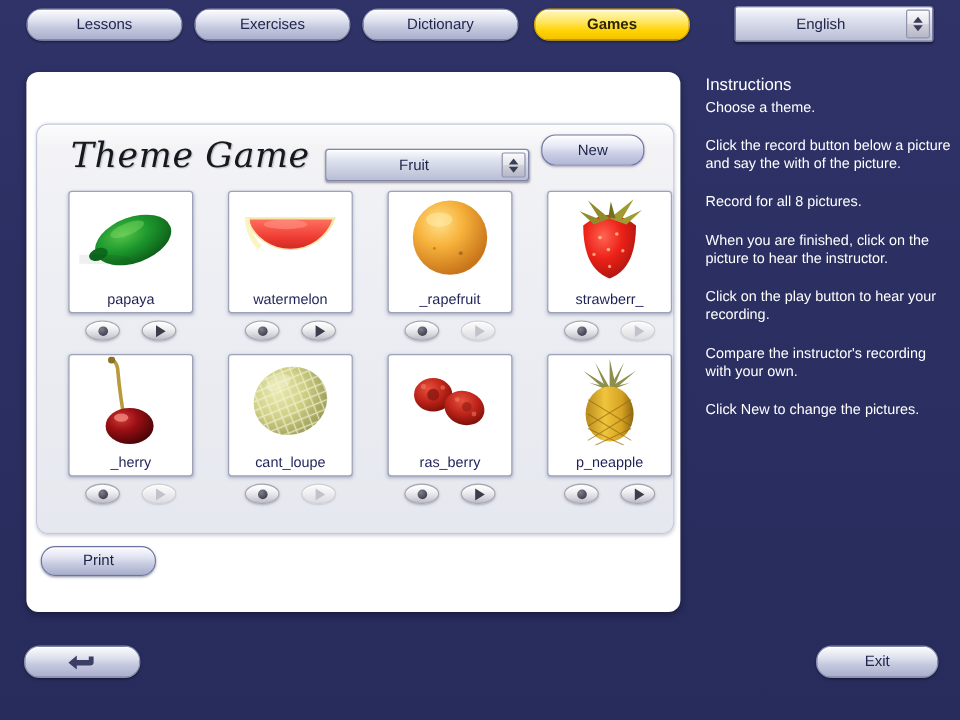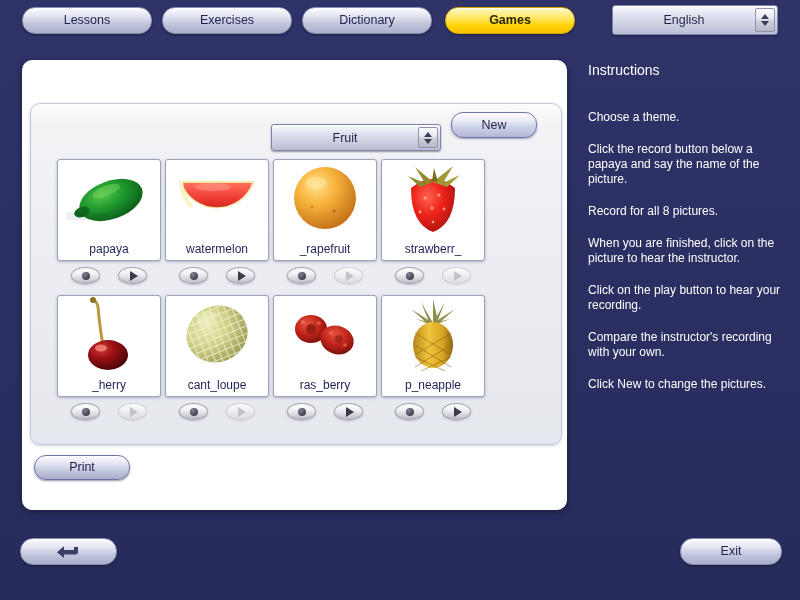--- a/index.html
+++ b/index.html
@@ -155,21 +155,21 @@
     cursor: pointer;
     user-select: none;
   }
 
   
   #grid {
     position: absolute;
     left: 26px; top: 55px;
     width: 480px;
   }
-  .grid-row { display: flex; gap: 4px; }
+  .grid-row { display: flex; gap: 29px; }
   .grid-row + .grid-row { margin-top: 11px; }
 
   .cell { width: 104px; }
 
   .pic-card {
     width: 102px; height: 100px;
     background: #ffffff;
     border: 1px solid #9ea2b8;
     border-radius: 3px;
     box-shadow: 0 1px 3px rgba(120,125,160,0.55);
@@ -250,21 +250,21 @@
 
   
   #instructions {
     position: absolute;
     left: 588px; top: 62px;
     width: 205px;
     color: #ffffff;
   }
   #instructions-title {
     font-size: 14px;
-    margin-bottom: 32px;
+    margin-bottom: 4px;
   }
   .instr-p {
     font-size: 12px;
     line-height: 15px;
     margin-bottom: 17px;
   }
 
   
   #back-button {
     position: absolute;
@@ -311,20 +311,21 @@
         <div class="arr-dn"></div>
       </div>
     </div>
   </div>
 
   <div id="white-card"></div>
 
 
   <div id="game-panel">
 
+    <div id="theme-title">Theme Game</div>
 
     <div class="stepper-box" id="theme-select">
       <div class="sb-label">Fruit</div>
       <div class="stepper-arrows">
         <div class="arr-up"></div>
         <div class="arr-dn"></div>
       </div>
     </div>
 
     <div id="new-button">New</div>
@@ -593,21 +594,21 @@
         </div>
       </div>
   </div>
 
   <div id="print-button">Print</div>
 
   <div id="instructions">
     <div id="instructions-title">Instructions</div>
     <div id="instructions-body">
         <div class="instr-p">Choose a theme.</div>
-        <div class="instr-p">Click the record button below a papaya and say the name of the picture.</div>
+        <div class="instr-p">Click the record button below a picture and say the with of the picture.</div>
         <div class="instr-p">Record for all 8 pictures.</div>
         <div class="instr-p">When you are finished, click on the picture to hear the instructor.</div>
         <div class="instr-p">Click on the play button to hear your recording.</div>
         <div class="instr-p">Compare the instructor's recording with your own.</div>
         <div class="instr-p">Click New to change the pictures.</div>
       </div>
   </div>
 
   <div id="back-button">
     <svg width="26" height="14" viewBox="0 0 26 14">

